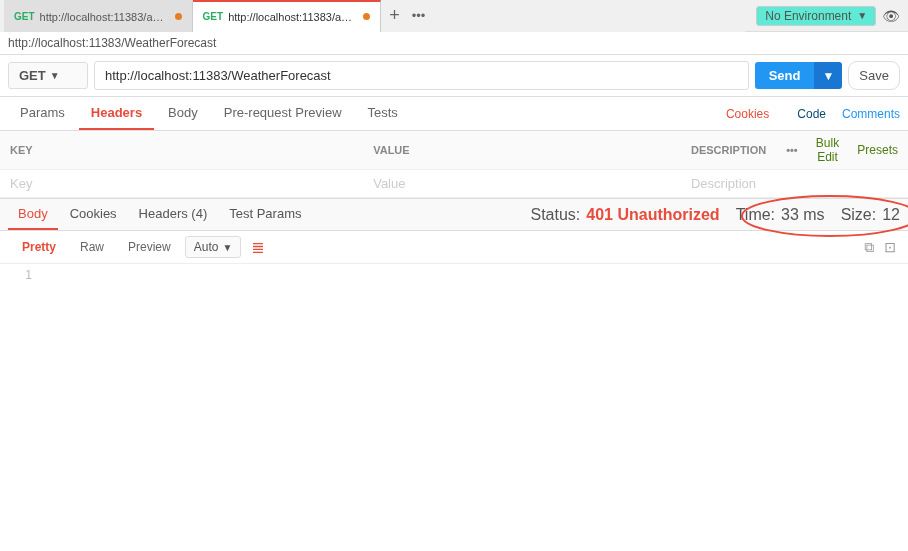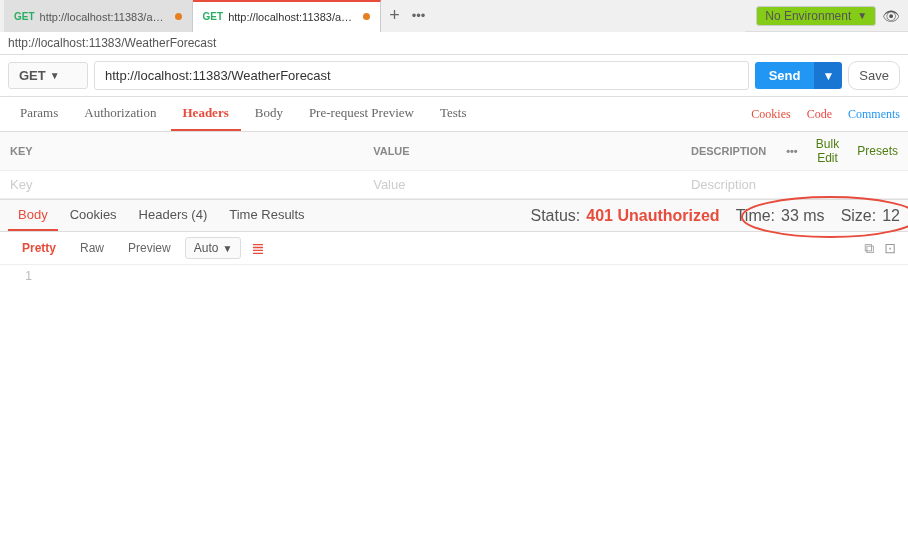--- a/index.html
+++ b/index.html
@@ -73,21 +73,21 @@
       padding-right: 8px;
       gap: 6px;
     }
     .env-select {
       display: flex;
       align-items: center;
       border: 1px solid #ccc;
       border-radius: 3px;
       padding: 2px 8px;
       font-size: 12px;
-      background: #84cc16;
+      background: #5eead4;
       color: #555;
       cursor: pointer;
       gap: 6px;
       margin-left: 11px;
     }
     .env-eye {
       cursor: pointer;
       color: #555;
       font-size: 14px;
     }
@@ -165,21 +165,20 @@
     }
 
     
     .req-tabs {
       display: flex;
       align-items: center;
       border-bottom: 1px solid #ddd;
       background: #fff;
       padding: 0 8px;
       gap: 2px;
-      font-family: Liberation Serif, serif;
     }
     .req-tab {
       padding: 8px 12px;
       font-size: 13px;
       color: #666;
       cursor: pointer;
       border-bottom: 2px solid transparent;
     }
     .req-tab.active {
       color: #e74c3c;
@@ -384,28 +383,27 @@
     <input class="url-input" value="http://localhost:11383/WeatherForecast" style="flex: 1 1 0%; border: 1px solid rgb(221, 221, 221); border-radius: 3px; padding: 6px 10px; font-size: 13px;">
     <div style="display:flex;">
       <button class="send-btn">Send</button>
       <button class="send-dropdown">▼</button>
     </div>
     <button class="save-btn">Save</button>
   </div>
 
   <div class="req-tabs">
     <div class="req-tab">Params</div>
-    <div class="req-tab">Authorization</div>
     <div class="req-tab active">Headers</div>
     <div class="req-tab">Body</div>
     <div class="req-tab">Pre-request Preview</div>
     <div class="req-tab">Tests</div>
     <div class="req-tab-right">
       <a style="color:#e74c3c;font-size:12px;text-decoration:none;">Cookies</a>
-      <a style="color:#ef4444;font-size:12px;text-decoration:none;margin-left:8px;">Code</a>
+      <a style="color:#0c4a6e;font-size:12px;text-decoration:none;margin-left:20px;">Code</a>
       <a style="color:#2196F3;font-size:12px;text-decoration:none;margin-left:8px;">Comments</a>
     </div>
   </div>
 
   <div style="background:#fff;">
     <table class="headers-table">
       <thead>
         <tr>
           <th style="width:40%;">KEY</th>
           <th style="width:35%;">VALUE</th>
@@ -427,21 +425,21 @@
           <td></td>
         </tr>
       </tbody>
     </table>
   </div>
 
   <div class="res-tabs">
     <div class="res-tab active">Body</div>
     <div class="res-tab">Cookies</div>
     <div class="res-tab">Headers (4)</div>
-    <div class="res-tab">Time Results</div>
+    <div class="res-tab">Test Params</div>
     <div class="res-status">
       <span>Status:</span>
       <span class="status-badge">401 Unauthorized</span>
       <span style="margin-left:10px;">Time:</span>
       <span>33 ms</span>
       <span style="margin-left:10px;">Size:</span>
       <span>12</span>
 
       <svg width="180" height="44" style="position:absolute;right:-20px;top:-12px;pointer-events:none;">
         <ellipse cx="90" cy="22" rx="88" ry="20" fill="none" stroke="#e74c3c" stroke-width="2"></ellipse>

